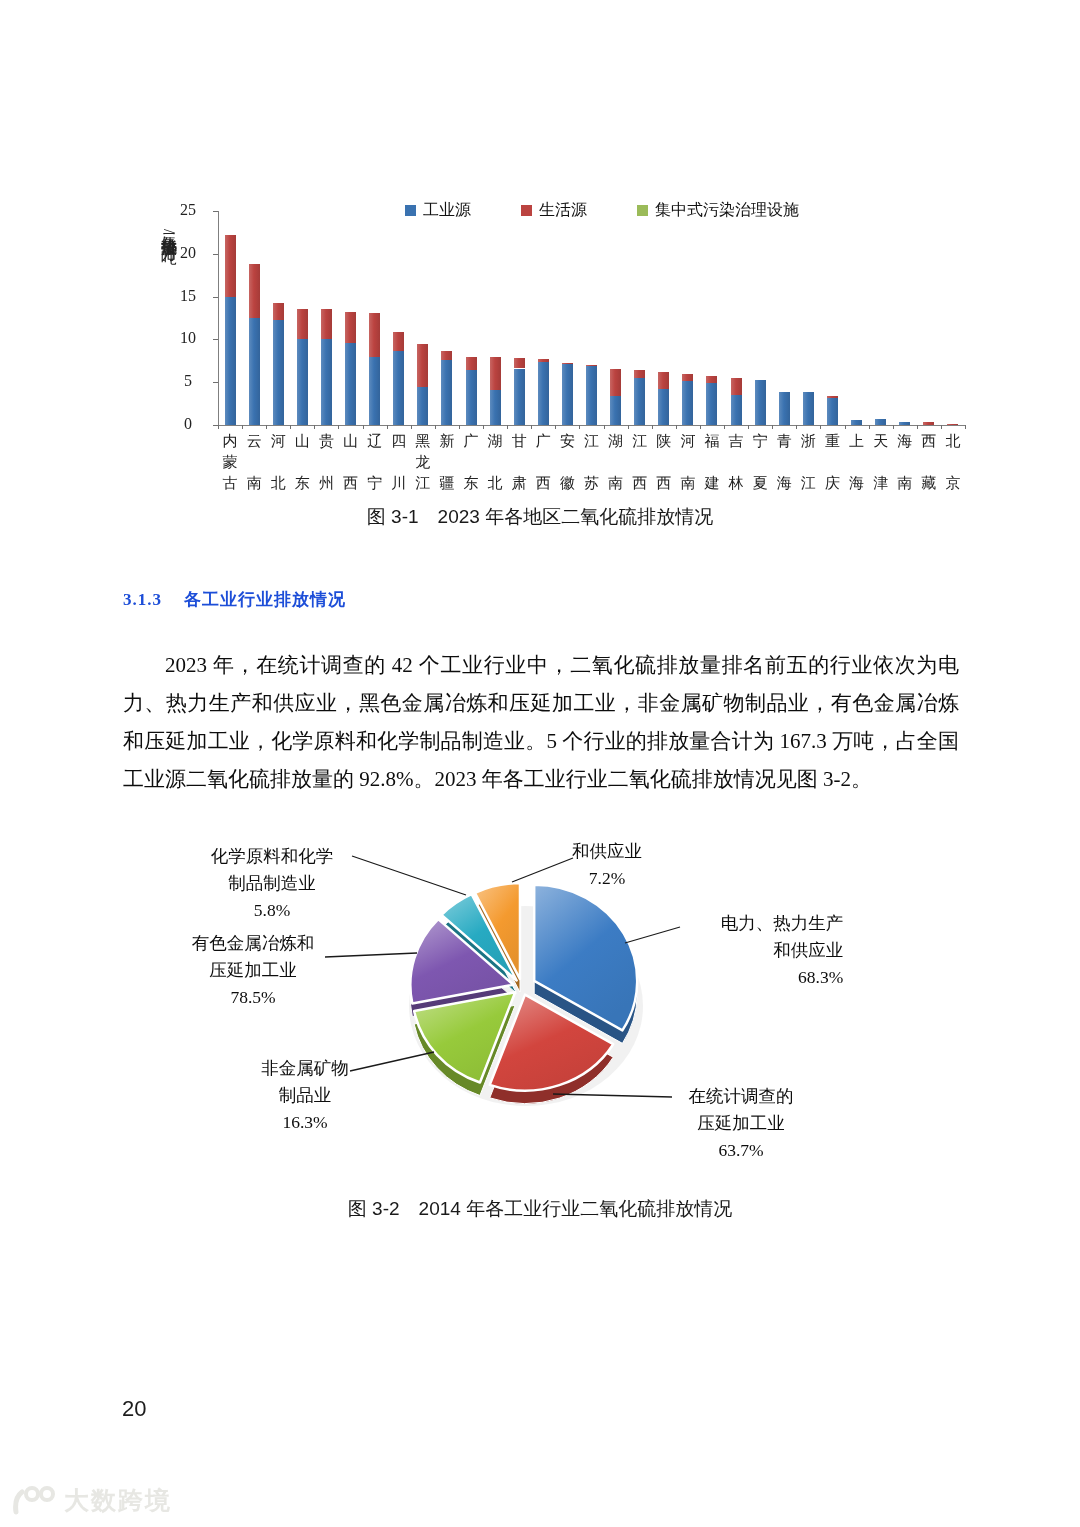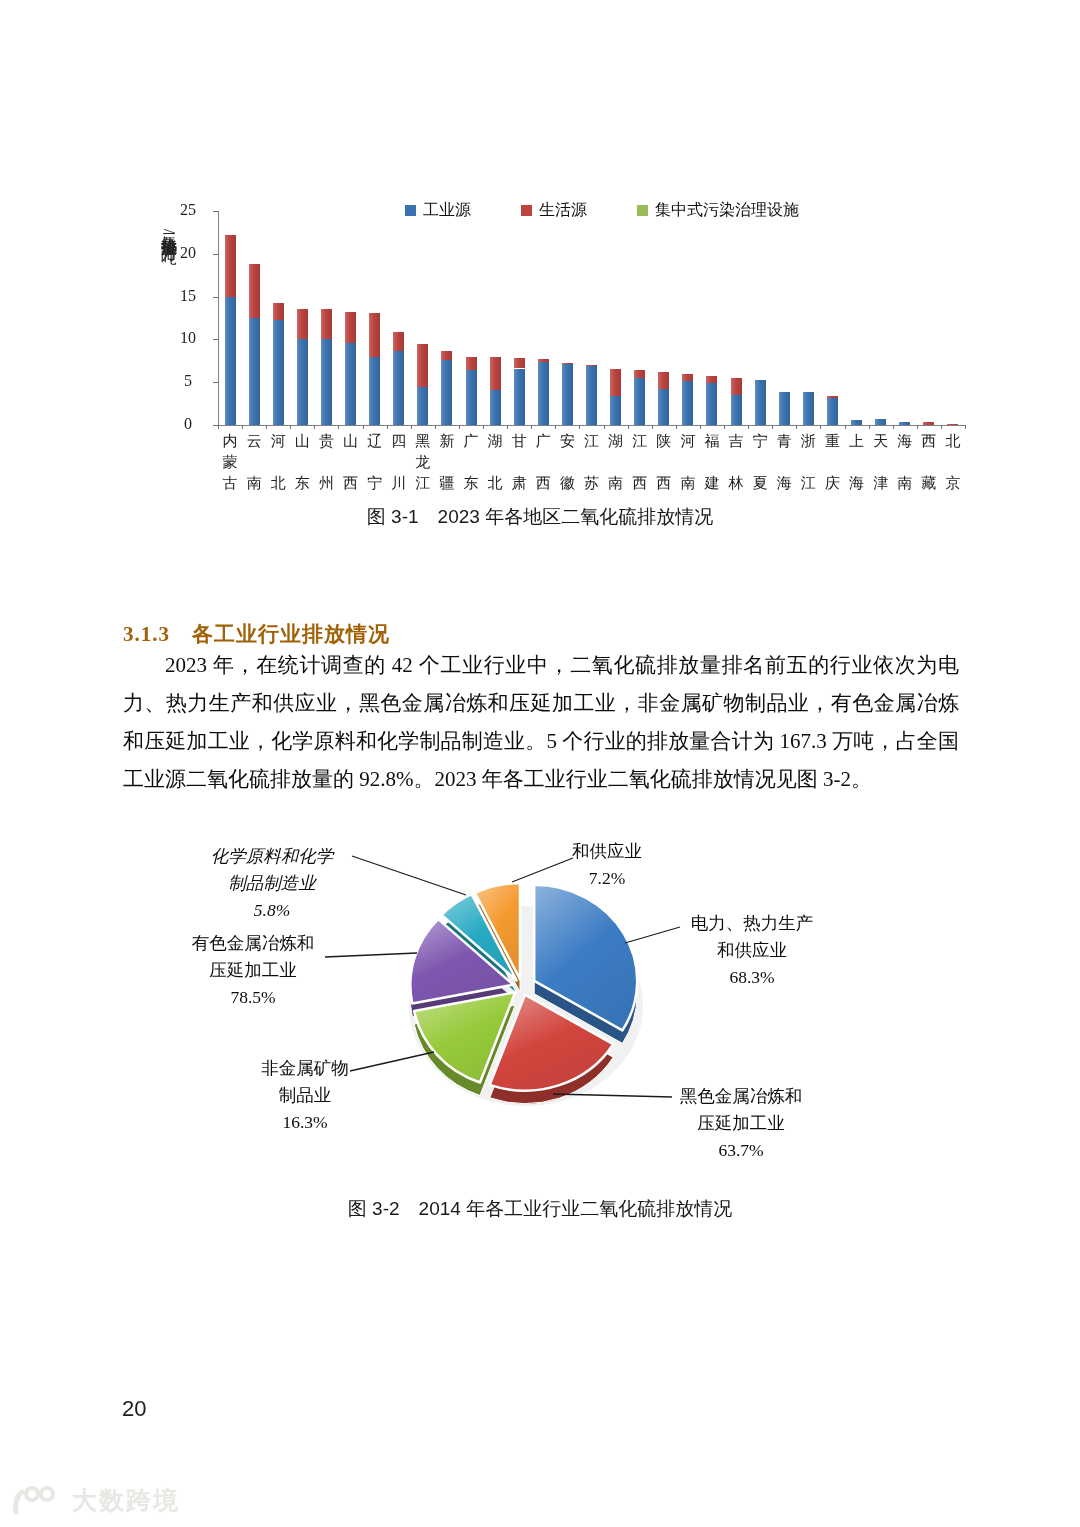--- a/index.html
+++ b/index.html
@@ -12,30 +12,30 @@
   .legend-swatch{width:11px;height:11px;display:inline-block;}
   .y-title{position:absolute;left:158px;top:222px;height:200px;writing-mode:vertical-rl;text-orientation:mixed;font-size:16px;letter-spacing:1px;color:#222;}
   .ytick-label{position:absolute;width:44px;text-align:center;font-size:16px;color:#222;}
   .tickmark{position:absolute;background:#6f6f6f;}
   .axis-y{position:absolute;left:218px;top:211px;width:1px;height:215px;background:#7f7f7f;}
   .axis-x{position:absolute;left:218px;top:425px;width:747px;height:1px;background:#7f7f7f;}
   .bar-seg{position:absolute;}
   .xlab{position:absolute;display:flex;flex-direction:column;justify-content:space-between;align-items:center;font-size:15px;line-height:16px;color:#222;}
   .caption{position:absolute;left:0;width:1080px;text-align:center;font-family:"Liberation Sans",sans-serif;font-size:19px;color:#1a1a1a;}
   
-  .heading{position:absolute;left:123px;top:620px;font-weight:bold;color:#a16207;font-size:21px;}
+  .heading{position:absolute;left:123px;top:588px;font-weight:bold;color:#1d4ed8;font-size:17px;}
   .heading .num{font-family:"Liberation Serif",serif;letter-spacing:1px;}
   .heading .ttl{font-family:"Liberation Sans",sans-serif;margin-left:22px;letter-spacing:1px;}
   .bodytext{position:absolute;left:123px;top:646px;width:836px;font-size:21px;line-height:38px;text-align:justify;text-indent:2em;color:#0d0d0d;}
   
   .fig2{position:absolute;left:0;top:830px;width:1080px;height:370px;}
   .pie-label{position:absolute;transform:translateX(-50%);text-align:center;font-size:17.5px;line-height:27px;color:#0d0d0d;white-space:nowrap;}
   
   .pagenum{position:absolute;left:122px;top:1396px;font-family:"Liberation Sans",sans-serif;font-size:22px;color:#1c1c1c;}
-  .watermark{position:absolute;left:12px;top:1482px;display:flex;align-items:center;gap:16px;color:#e7e7e3;}
+  .watermark{position:absolute;left:12px;top:1482px;display:flex;align-items:center;gap:8px;color:#e7e7e3;}
   .wm-text{font-family:"Liberation Sans",sans-serif;font-weight:bold;font-size:25px;letter-spacing:2px;}
 </style>
 </head>
 <body>
 
 <div class="page">
 
   <div class="fig1" id="fig1">
     <div class="y-title">二氧化硫排放量/万吨</div>
     <div class="legend" id="bar-legend">
@@ -336,41 +336,41 @@
         <path d="M 516.6596856434614 980.4800579385694 L 441.51829225787606 914.8207764053888 A 103 96 0 0 1 471.59481556640037 894.156165308569 Z" fill="url(#pg4)" stroke="#ffffff" stroke-width="2.5" stroke-linejoin="round"></path>
         <path d="M 519.9795773222619 979.1067438477737 L 474.9147072452008 892.7828512177733 A 103 96 0 0 1 519.9795773222619 883.1067438477737 Z" fill="url(#pg5)" stroke="#ffffff" stroke-width="2.5" stroke-linejoin="round"></path>
         <line x1="680" y1="927" x2="625" y2="943" stroke="#1a1a1a" stroke-width="1.3"></line>
         <line x1="672" y1="1097" x2="553" y2="1094" stroke="#1a1a1a" stroke-width="1.3"></line>
         <line x1="350" y1="1071" x2="434" y2="1052" stroke="#1a1a1a" stroke-width="1.3"></line>
         <line x1="325" y1="957" x2="417" y2="953" stroke="#1a1a1a" stroke-width="1.3"></line>
         <line x1="352" y1="856" x2="466" y2="895" stroke="#1a1a1a" stroke-width="1.3"></line>
         <line x1="573" y1="858" x2="512" y2="882" stroke="#1a1a1a" stroke-width="1.3"></line>
       </svg>
     <div id="pie-labels">
-        <div class="pie-label" style="left: 752px; top: 80px;">
+        <div class="pie-label" style="left: 782px; top: 80px; text-align: right;">
           <div>电力、热力生产</div>
           <div>和供应业</div>
           <div>68.3%</div>
         </div>
         <div class="pie-label" style="left: 741px; top: 253px;">
-          <div>黑色金属冶炼和</div>
+          <div>在统计调查的</div>
           <div>压延加工业</div>
           <div>63.7%</div>
         </div>
         <div class="pie-label" style="left: 305px; top: 225px;">
           <div>非金属矿物</div>
           <div>制品业</div>
           <div>16.3%</div>
         </div>
         <div class="pie-label" style="left: 253px; top: 100px;">
           <div>有色金属冶炼和</div>
           <div>压延加工业</div>
           <div>78.5%</div>
         </div>
-        <div class="pie-label" style="left: 272px; top: 13px; font-style: italic;">
+        <div class="pie-label" style="left: 272px; top: 13px;">
           <div>化学原料和化学</div>
           <div>制品制造业</div>
           <div>5.8%</div>
         </div>
         <div class="pie-label" style="left: 607px; top: 8px;">
           <div>和供应业</div>
           <div>7.2%</div>
         </div>
       </div>
   </div>

